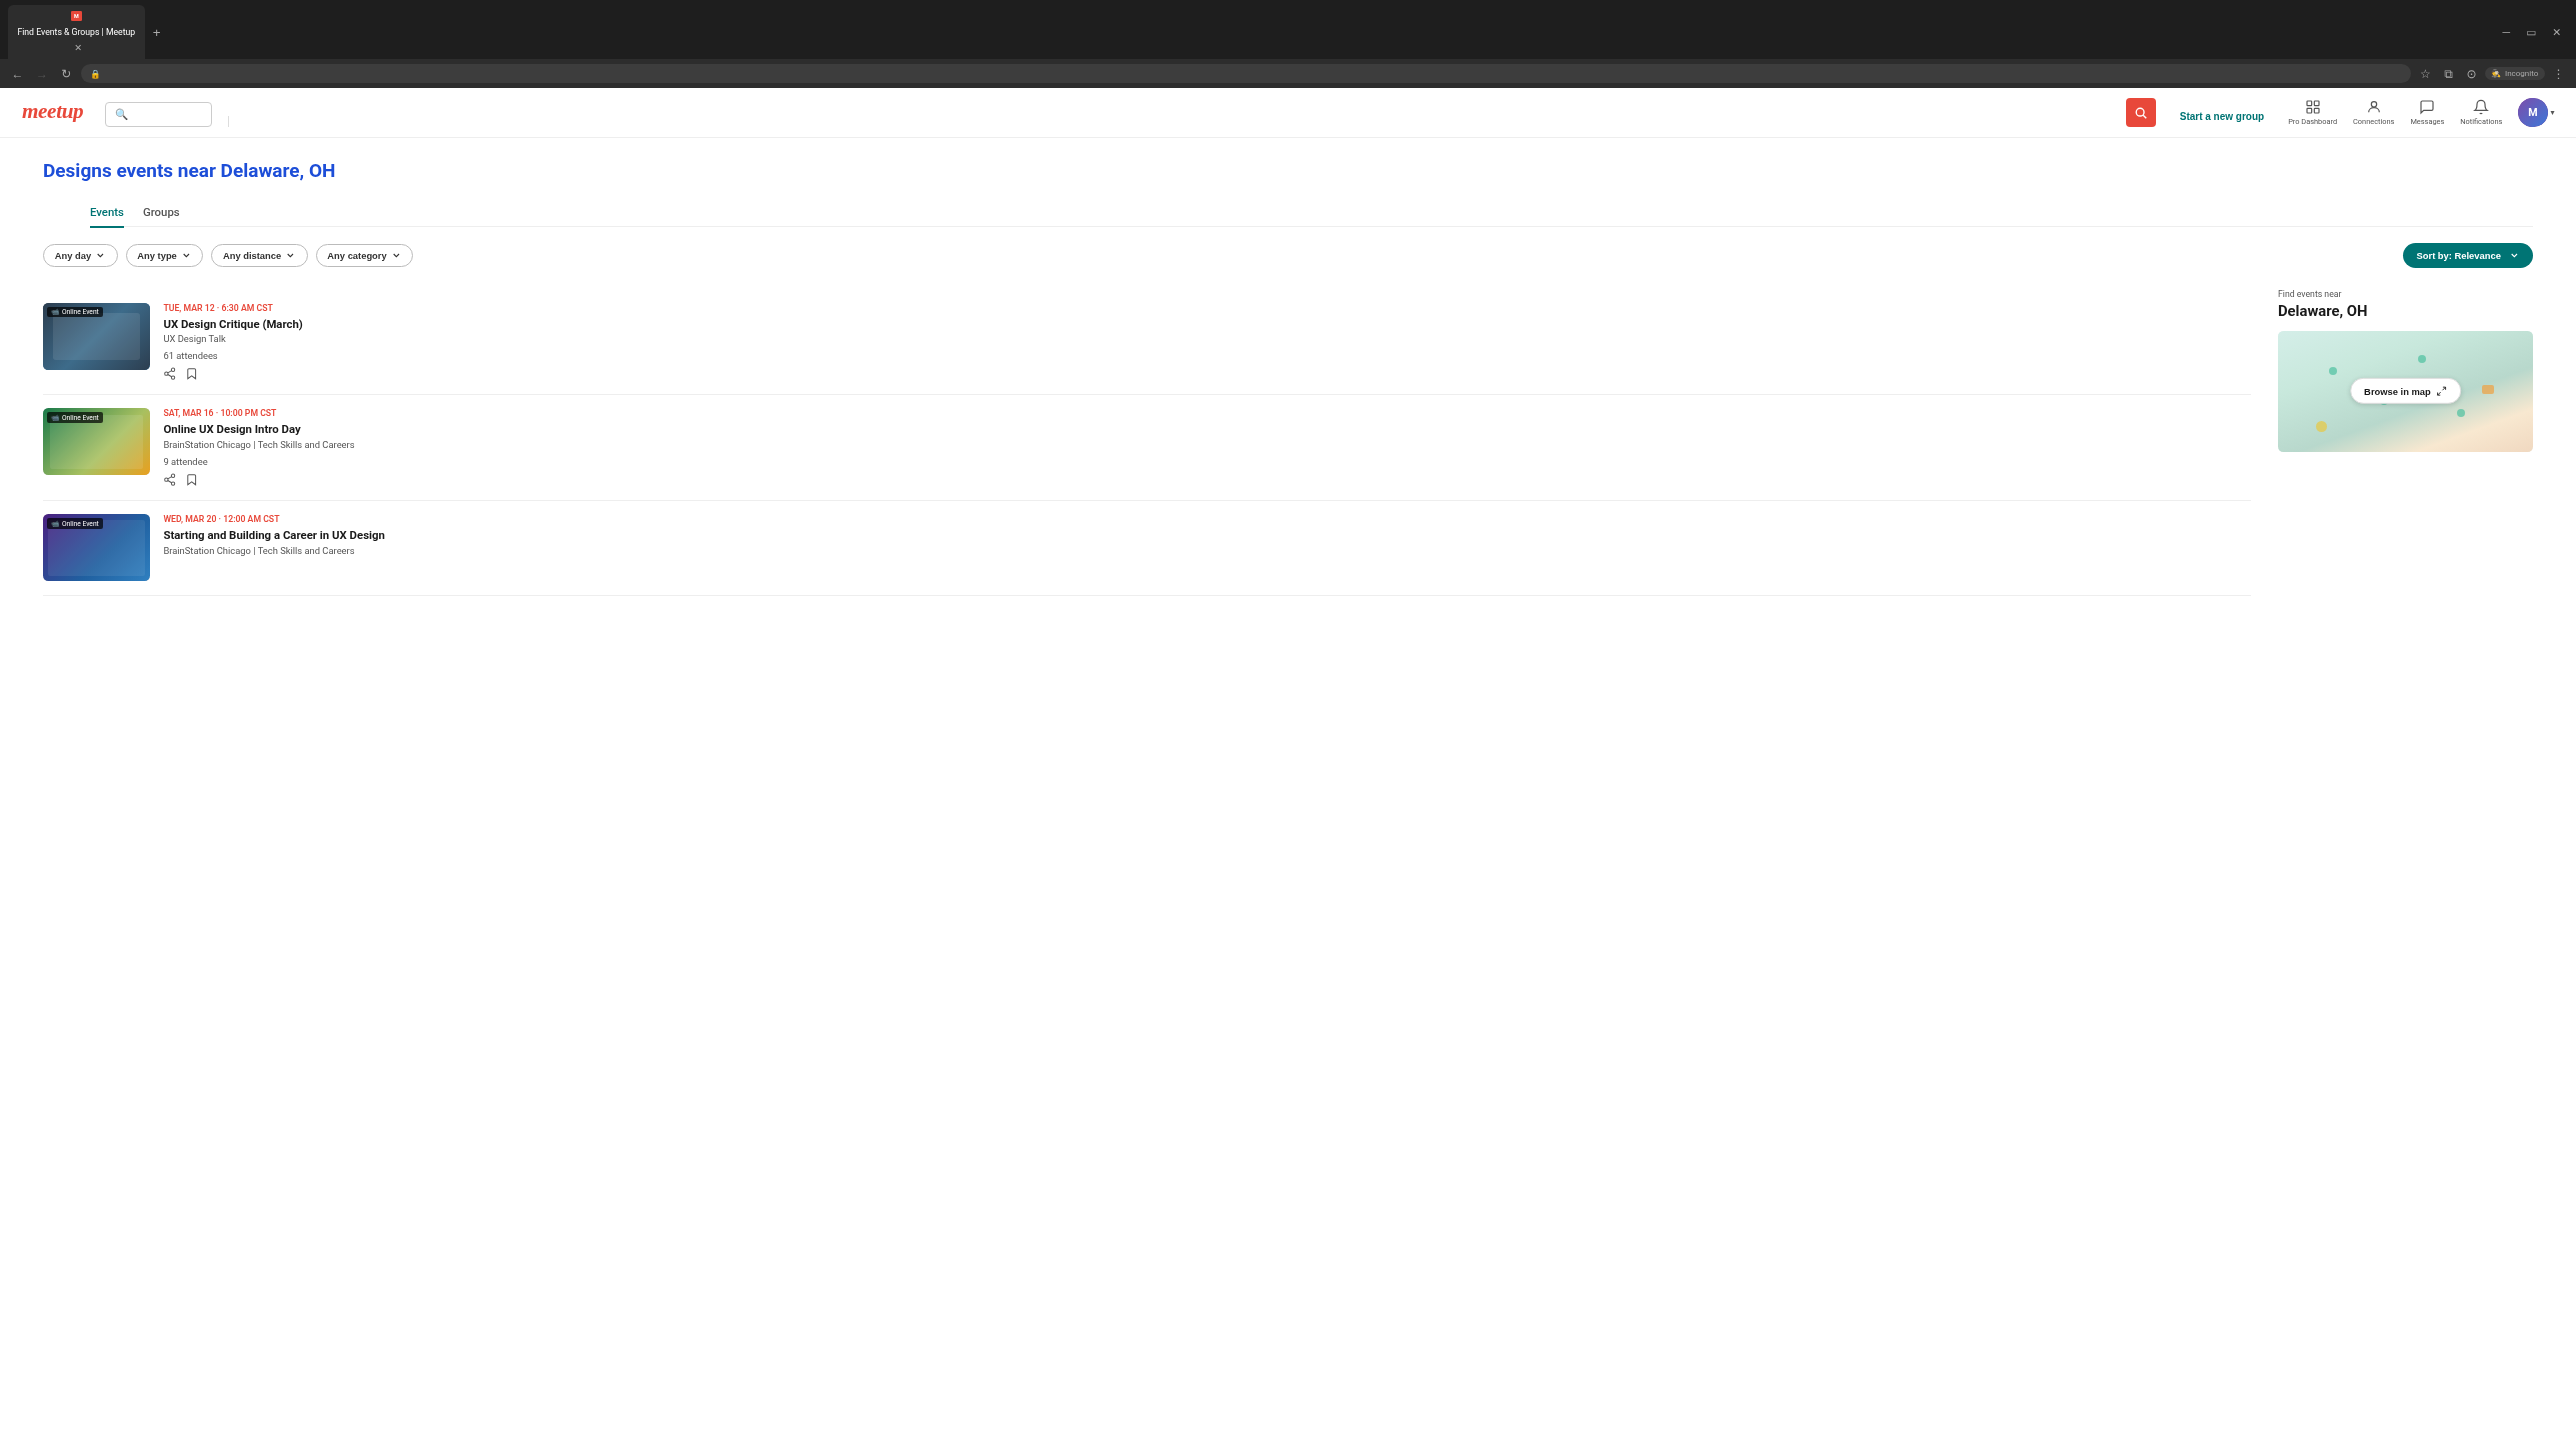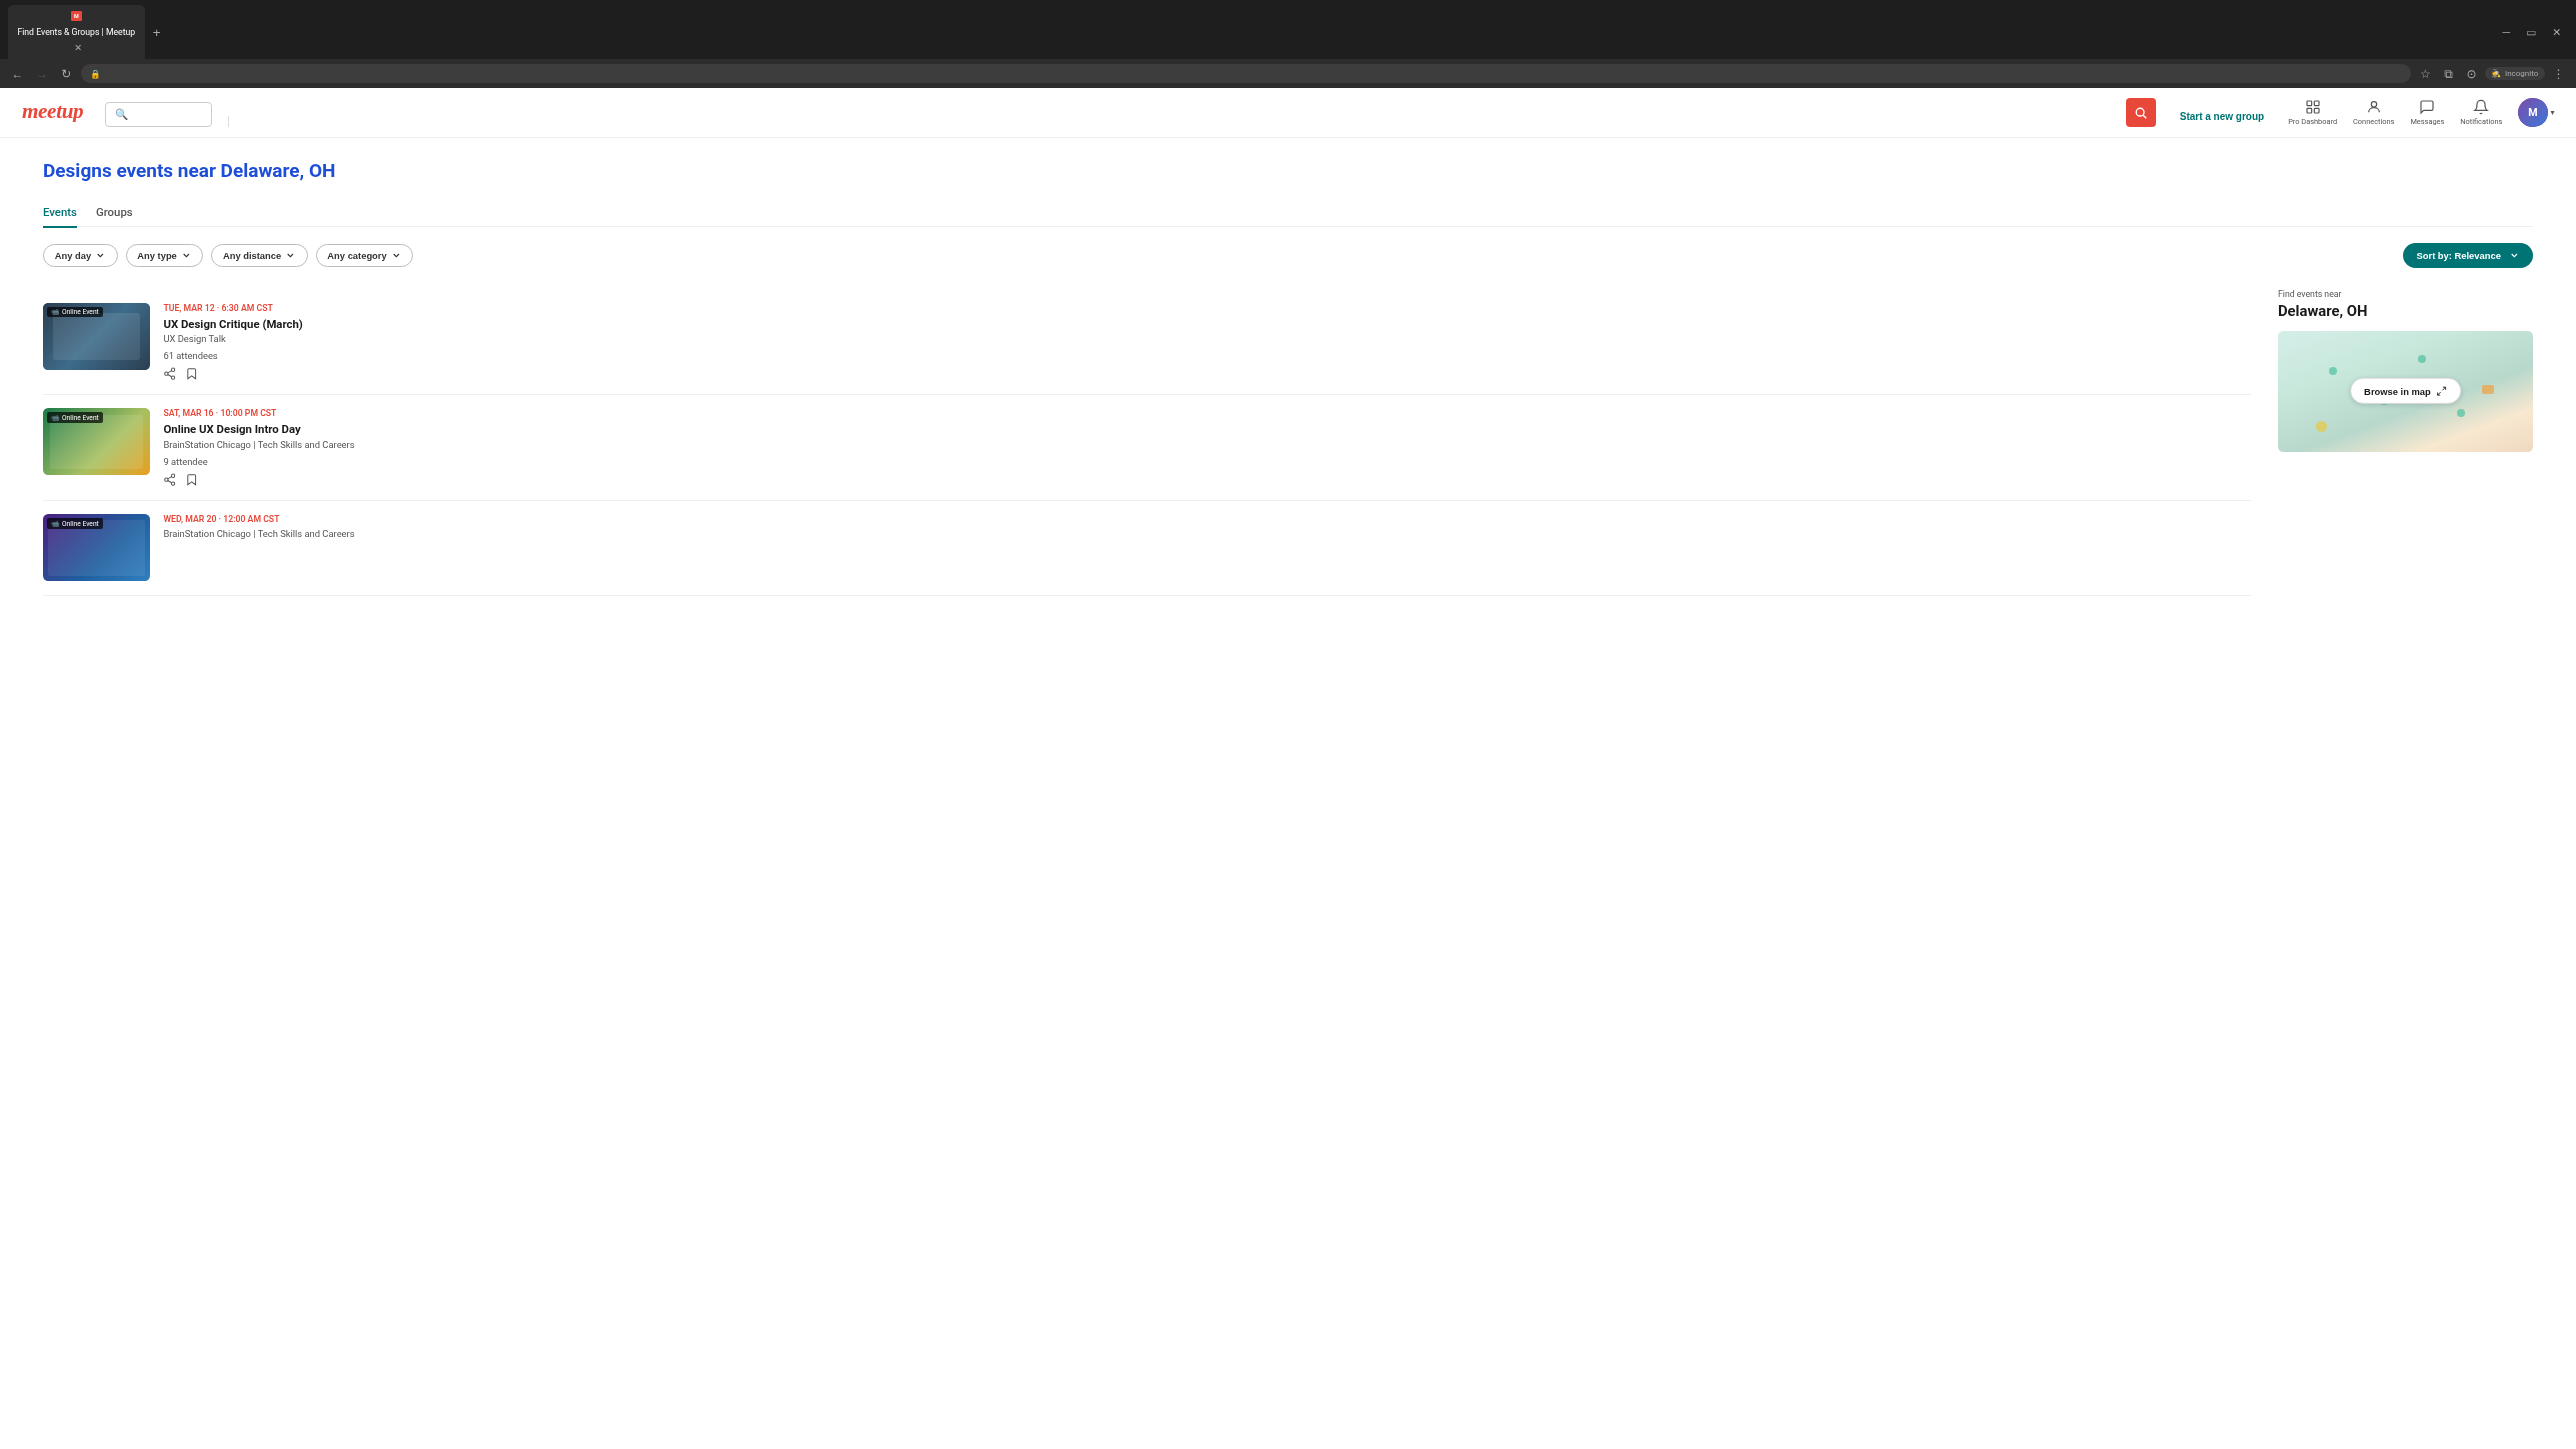--- a/index.html
+++ b/index.html
@@ -32,21 +32,21 @@
     .start-group-btn { color: #007474; font-weight: 600; font-size: 10px; background: none; border: none; cursor: pointer; white-space: nowrap; padding: 5.4px 8px; }
     .nav-items { display: flex; gap: 16px; align-items: center; margin-left: auto; }
     .nav-item { display: flex; flex-direction: column; align-items: center; gap: 2px; color: #555; font-size: 8px; cursor: pointer; text-decoration: none; }
     .nav-item svg { width: 16px; height: 16px; }
     .avatar-container { position: relative; cursor: pointer; display: flex; align-items: center; gap: 2.7px; }
     .avatar { width: 29.5px; height: 29.5px; border-radius: 50%; background: linear-gradient(135deg, #7c4dab, #5c2d91); display: flex; align-items: center; justify-content: center; color: white; font-weight: bold; font-size: 10.7px; overflow: hidden; }
 
     
     .main-content { padding: 21.5px 43px; }
     .page-title { font-size: 19px; font-weight: 700; color: #1d4ed8; margin-bottom: 16px; }
-    .tabs { display: flex; gap: 0; border-bottom: 1.3px solid #eee; margin-bottom: 16px; }
+    .tabs { display: flex; gap: 0; border-bottom: 1.3px solid #eee; margin-bottom: 16px; margin-left: 47px; }
     .tab { padding: 6.7px 0; margin-right: 19px; font-size: 11.4px; font-weight: 500; cursor: pointer; color: #555; border-bottom: 2px solid transparent; margin-bottom: -1.3px; }
     .tab.active { color: #007474; border-bottom-color: #007474; }
     .filters { display: flex; gap: 8px; align-items: center; margin-bottom: 21.5px; flex-wrap: wrap; }
     .filter-btn { display: flex; align-items: center; gap: 4px; border: 0.7px solid #bbb; border-radius: 16px; padding: 5.4px 10.7px; font-size: 9.4px; color: #333; background: white; cursor: pointer; font-weight: bold; }
     .filter-btn svg { width: 10.7px; height: 10.7px; }
     .sort-btn { display: flex; align-items: flex-start; gap: 8px; background: #007474; color: white; border: none; border-radius: 16px; padding: 6.7px 13.4px; font-size: 9.4px; font-weight: 600; cursor: pointer; margin-left: auto; }
     .sort-btn svg { width: 10.7px; height: 10.7px; }
 
     
     .content-layout { display: flex; gap: 27px; }
@@ -314,20 +314,21 @@
           <div style="width:100%;height:100%;background:linear-gradient(135deg,#4a2080 0%,#2060a0 60%,#3080c0 100%);position:relative;">
             <div style="position:absolute;bottom:5.4px;left:5.4px;right:5.4px;top:5.4px;background:rgba(255,255,255,0.08);border-radius:2px;"></div>
           </div>
           <div class="online-badge">
             <span>📹</span>
             <span>Online Event</span>
           </div>
         </div>
         <div class="event-info">
           <div class="event-date">WED, MAR 20 · 12:00 AM CST</div>
+          <div class="event-title" style="cursor:pointer;">Starting and Building a Career in UX Design</div>
           <div class="event-org">BrainStation Chicago | Tech Skills and Careers</div>
         </div>
       </div>
 
     </div>
 
     <div class="map-sidebar">
       <div class="map-label">Find events near</div>
       <div class="map-location">Delaware, OH</div>
       <div class="map-container">

